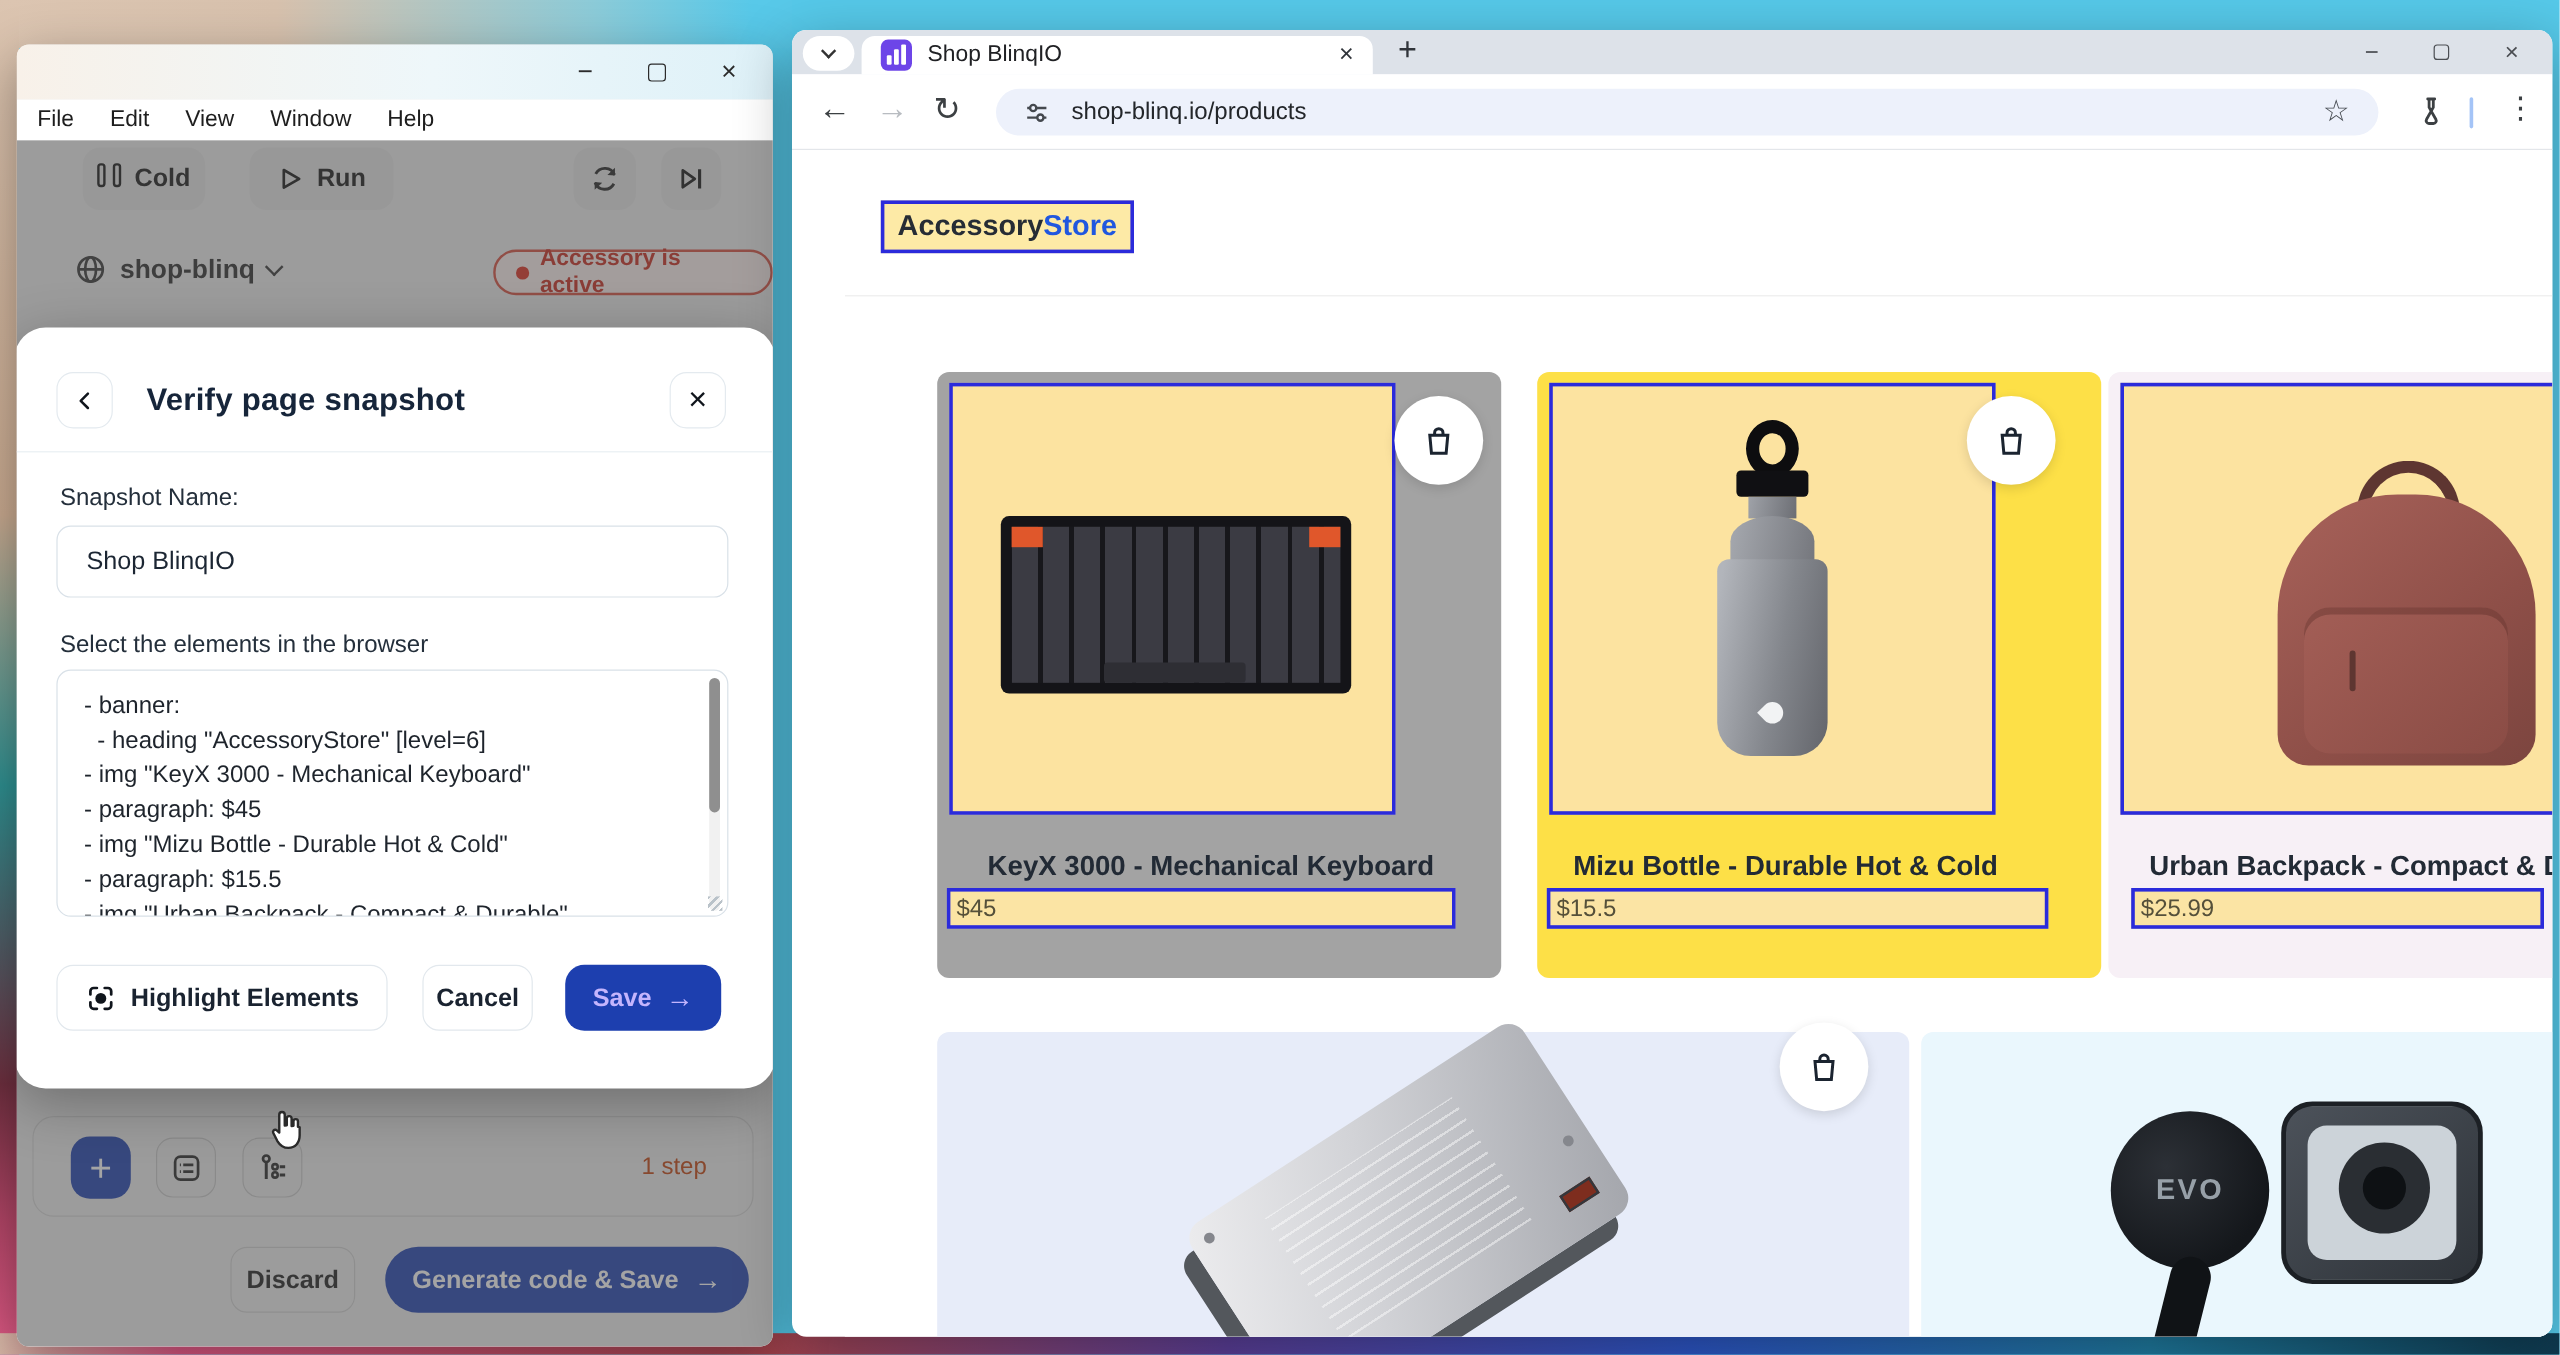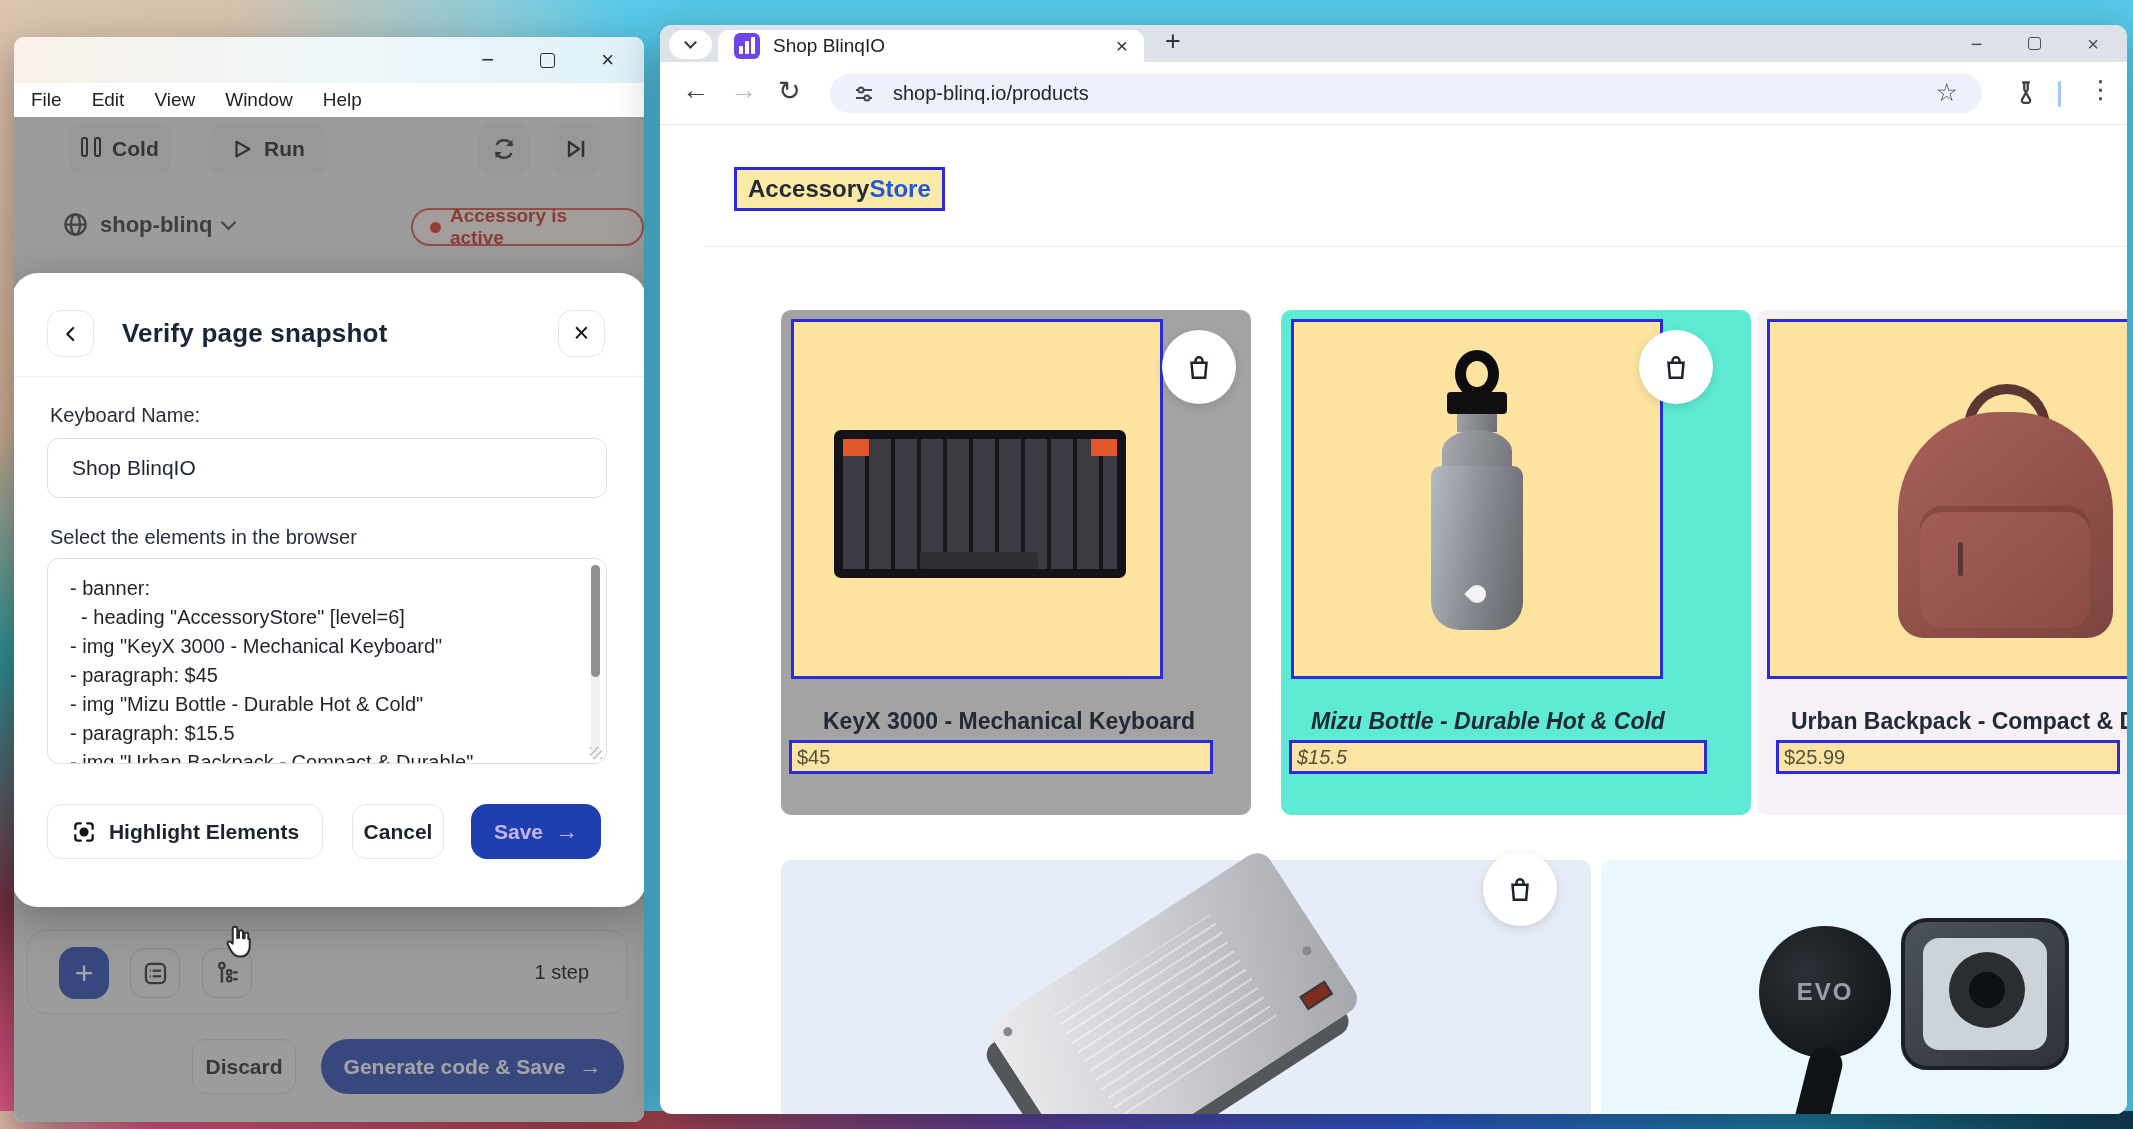--- a/index.html
+++ b/index.html
@@ -52,21 +52,21 @@
   .m-resize { right:4px; bottom:4px; width:12px; height:12px; background:repeating-linear-gradient(135deg,#b9c2c9 0 2px,transparent 2px 5px); }
   .m-btn { height:55px; border-radius:14px; display:flex; align-items:center; justify-content:center; gap:12px; font-size:21px; font-weight:700; color:#1a2330; background:#fff; border:1.5px solid #e2e8ed; }
   .btn-highlight { left:35px; top:531px; width:276px; }
   .btn-cancel { left:340px; top:531px; width:92px; }
   .btn-save { left:459px; top:531px; width:130px; background:#1d3faf; border:none; color:#c4b5fd; border-radius:16px; }
 
   
   .steps-panel { left:13px; top:813px; width:601px; height:84px; border:1.5px solid #d5d5d5; border-radius:18px; }
   .btn-plus { left:31px; top:16px; width:50px; height:52px; background:#1d3faf; border-radius:16px; color:#fff; font-size:32px; display:flex; align-items:center; justify-content:center; }
   .btn-stepicon { top:17px; width:50px; height:50px; border:1.5px solid #c9c9c9; border-radius:14px; display:flex; align-items:center; justify-content:center; background:#ededed; }
-  .steps-count { right:38px; top:30px; font-size:20px; color:#000000; }
+  .steps-count { right:38px; top:30px; font-size:20px; color:#c2410c; }
   .btn-discard { left:178px; top:922px; width:104px; height:55px; border:1.5px solid #d2d2d2; border-radius:14px; background:#efefef; font-size:21px; font-weight:700; color:#1c1c1c; display:flex; align-items:center; justify-content:center; }
   .btn-generate { left:307px; top:922px; width:303px; height:55px; background:#1d3faf; border-radius:28px; color:#fff; font-size:21px; font-weight:700; display:flex; align-items:center; justify-content:center; gap:13px; }
   .arrow-g { font-size:23px; line-height:1; }
   .cursor-hand { left:205px; top:806px; z-index:8; }
 
   
   .brw { left:660px; top:25px; width:1467px; height:1089px; border-radius:12px; overflow:hidden; background:#fff; box-shadow:0 14px 48px rgba(0,0,0,.32); }
   .b-tabs { position:relative; height:37px; background:#dde2e9; }
   .tab-search { left:9px; top:5px; width:43px; height:29px; background:#fff; border-radius:15px; display:flex; align-items:center; justify-content:center; }
   .chev-sm { width:9px; height:9px; border-right:2.4px solid #333; border-bottom:2.4px solid #333; transform:rotate(45deg); margin-top:-4px; }
@@ -91,21 +91,21 @@
   .tool-div { left:1398px; top:19px; width:3px; height:26px; background:#a4c4f7; border-radius:2px; }
   .dots-g { left:1428px; top:13px; font-size:25px; color:#3c4043; letter-spacing:0; }
 
   .b-page { position:relative; height:989px; background:#fff; overflow:hidden;margin-left:44px; }
   .brand { left:30px; top:42px; padding:5px 11px; background:#fdeaa6; border:3px solid #2b2bdb; font-size:24px; font-weight:700; }
   .brand .p1 { color:#262c35; } .brand .p2 { color:#2057df; }
   .page-div { left:0; right:0; top:121px; height:1px; background:#ededed; }
 
   .card { position:absolute; top:185px; width:470px; height:505px; border-radius:10px; }
   .c1 { left:77px; background:#a3a3a3; }
-  .c2 { left:577px; background:#5eead4;font-style:italic; }
+  .c2 { left:577px; background:#fde047; }
   .c3 { left:1053px; background:#f7f0f6; }
   .c4 { left:77px; top:735px; width:810px; height:400px; background:#e7ecf9; }
   .c5 { left:897px; top:735px; width:610px; height:400px; background:#eaf7fd; }
   .frame { position:absolute; left:10px; top:9px; width:372px; height:360px; background:#fce3a0; border:3px solid #2b2bdb; overflow:hidden; }
   .c3 .frame { width:390px; }
   .bag-btn { position:absolute; width:74px; height:74px; border-radius:50%; background:#fff; box-shadow:0 3px 10px rgba(0,0,0,.13); display:flex; align-items:center; justify-content:center; z-index:2; }
   .p-title { position:absolute; top:398px; font-size:23px; font-weight:600; color:#222a35; white-space:nowrap; }
   .p-price { position:absolute; left:8px; top:430px; height:34px; background:#fbe4a4; border:3px solid #2b2bdb; font-size:20px; color:#55503a; display:flex; align-items:center; padding-left:5px; }
 
   
@@ -240,21 +240,21 @@
         <svg width="18" height="18" viewBox="0 0 24 24">
             <polyline points="15,4 7,12 15,20" fill="none" stroke="#10151c" stroke-width="2.8" stroke-linecap="round" stroke-linejoin="round"></polyline>
           </svg>
       </div>
       <div class="abs m-title">Verify page snapshot</div>
       <div class="abs m-iconbtn m-close">
           <span>×</span>
         </div>
       <div class="abs m-div"></div>
 
-      <div class="abs m-label m-l1">Keyboard Name:</div>
+      <div class="abs m-label m-l1">Snapshot Name:</div>
       <input class="abs m-input" value="Shop BlinqIO" style="">
 
       <div class="abs m-label m-l2">Select the elements in the browser</div>
       <div class="abs m-tree">
         <div>- banner:</div>
         <div>  - heading "AccessoryStore" [level=6]</div>
         <div>- img "KeyX 3000 - Mechanical Keyboard"</div>
         <div>- paragraph: $45</div>
         <div>- img "Mizu Bottle - Durable Hot &amp; Cold"</div>
         <div>- paragraph: $15.5</div>

